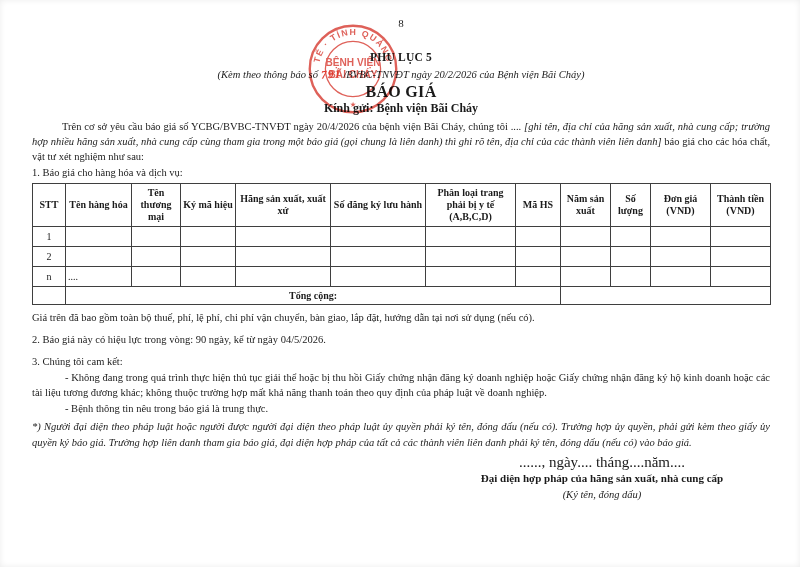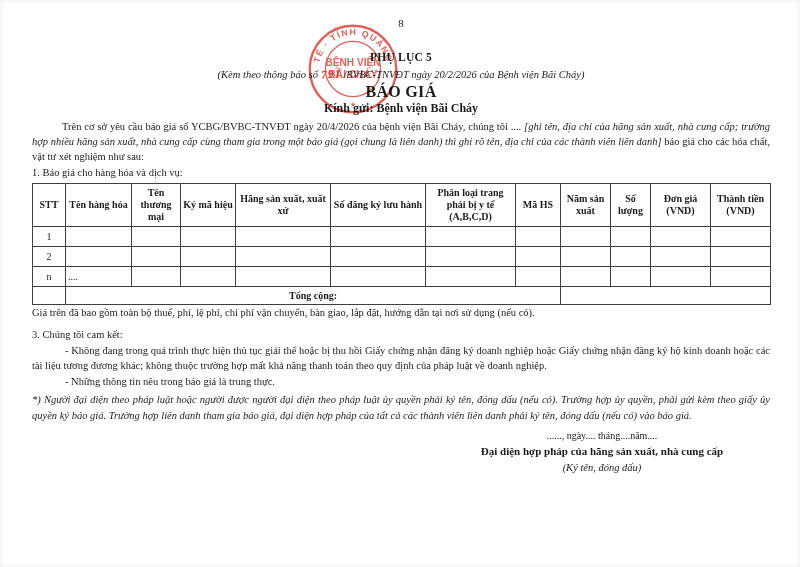--- a/index.html
+++ b/index.html
@@ -63,36 +63,36 @@
   }
   table.quote th{
     font-weight:bold;
     height:40px;
     line-height:12px;
   }
   table.quote td{height:17px;}
   table.quote td.left{text-align:left;}
   table.quote tr.total-row td{height:13px;font-weight:bold;}
 
-  .note{}
+  .note{margin-top:5px;}
   .note-gap{margin-top:7px;}
   .commitment{text-indent:33px;text-align:justify;margin-top:1px;}
   .footnote{
     margin-top:3px;
     font-style:italic;
     text-align:justify;
     line-height:15.5px;
   }
 
   .signature{
     width:310px;
     margin:5px 0 0 415px;
     text-align:center;
   }
-  .signature .date-line{font-size:10px;}
+  .signature .date-line{font-size:15px;}
   .signature .sig-title{font-weight:bold;font-size:11px;margin-top:1px;}
   .signature .sig-sub{font-style:italic;margin-top:1px;}
 
   .stamp{
     position:absolute;
     left:307px;top:23px;
     width:92px;height:92px;
     mix-blend-mode:multiply;
     opacity:.85;
     pointer-events:none;
@@ -208,23 +208,24 @@
       </tr>
       <tr class="total-row">
         <td></td>
         <td colspan="7">Tổng cộng:</td>
         <td colspan="4"></td>
       </tr>
     </tbody>
   </table>
 
   <div class="note">Giá trên đã bao gồm toàn bộ thuế, phí, lệ phí, chi phí vận chuyển, bàn giao, lắp đặt, hướng dẫn tại nơi sử dụng (nếu có).</div>
+  <div class="note note-gap">2. Báo giá này có hiệu lực trong vòng: 90 ngày, kể từ ngày 04/5/2026.</div>
   <div class="note note-gap">3. Chúng tôi cam kết:</div>
   <div class="commitment">- Không đang trong quá trình thực hiện thủ tục giải thể hoặc bị thu hồi Giấy chứng nhận đăng ký doanh nghiệp hoặc Giấy chứng nhận đăng ký hộ kinh doanh hoặc các tài liệu tương đương khác; không thuộc trường hợp mất khả năng thanh toán theo quy định của pháp luật về doanh nghiệp.</div>
-  <div class="commitment">- Những thông tin nêu trong báo giá là trung thực.</div>
+  <div class="commitment">- Bệnh thông tin nêu trong báo giá là trung thực.</div>
   <div class="footnote">*) Người đại diện theo pháp luật hoặc người được người đại diện theo pháp luật ủy quyền phải ký tên, đóng dấu (nếu có). Trường hợp ủy quyền, phải gửi kèm theo giấy ủy quyền ký báo giá. Trường hợp liên danh tham gia báo giá, đại diện hợp pháp của tất cả các thành viên liên danh phải ký tên, đóng dấu (nếu có) vào báo giá.</div>
 
   <div class="signature">
     <div class="date-line">......, ngày.... tháng....năm....</div>
     <div class="sig-title">Đại diện hợp pháp của hãng sản xuất, nhà cung cấp</div>
     <div class="sig-sub">(Ký tên, đóng dấu)</div>
   </div>
 
 </div>
 

